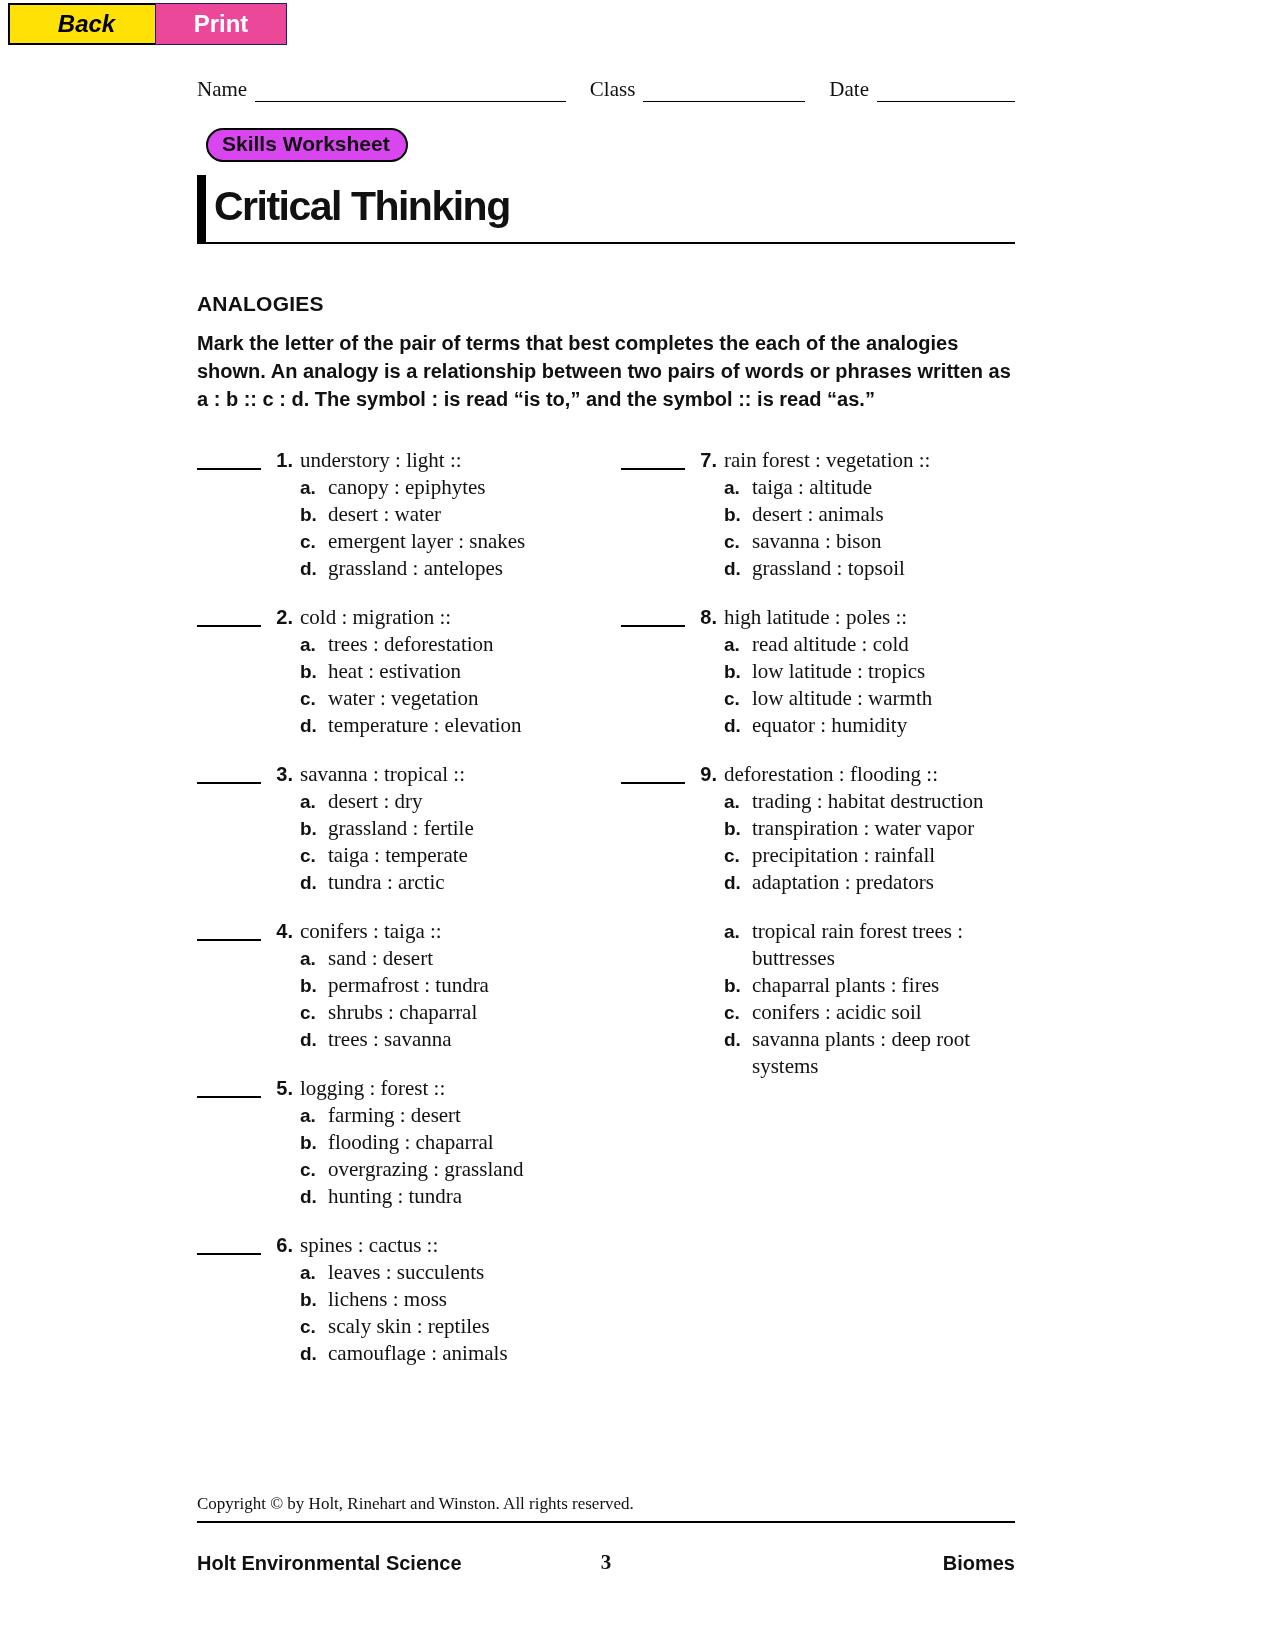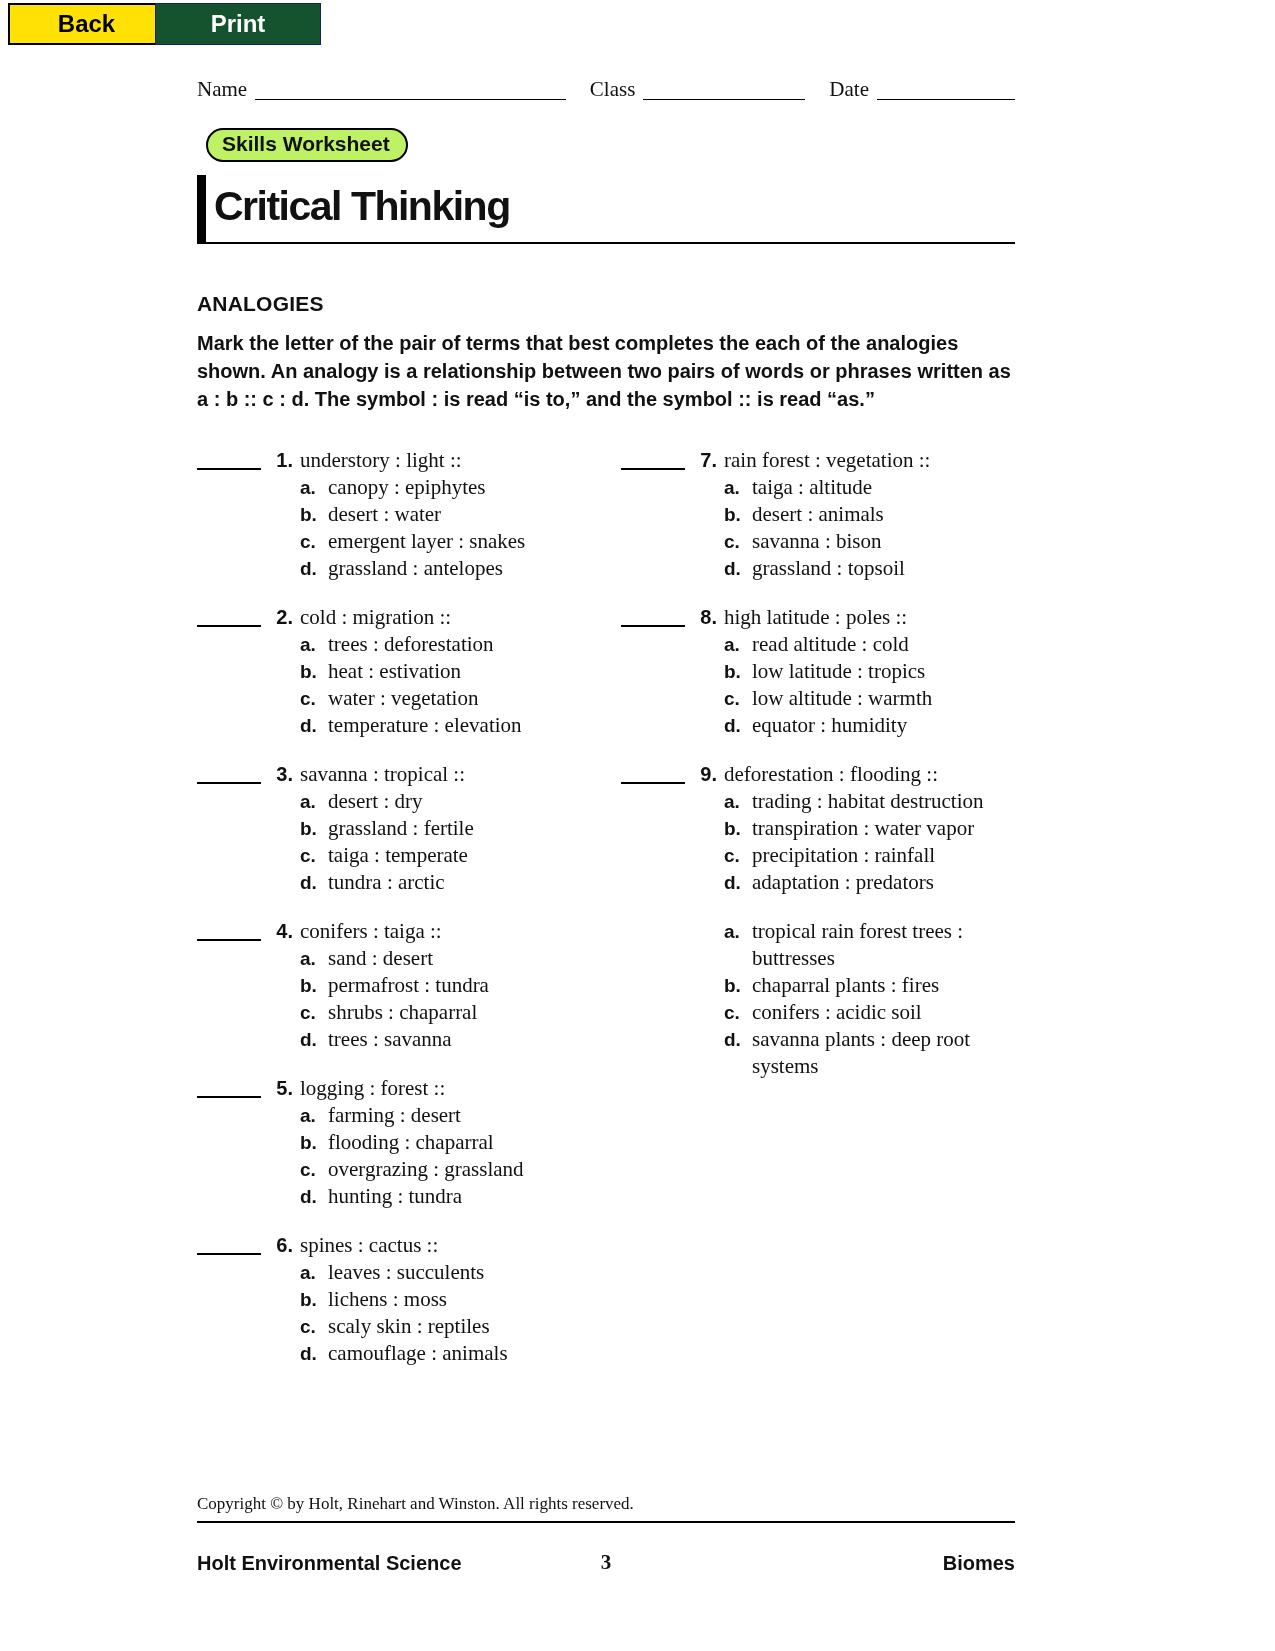--- a/index.html
+++ b/index.html
@@ -24,58 +24,59 @@
     align-items: center;
     justify-content: center;
     cursor: pointer;
   }
   .btn-back {
     left: 8px;
     width: 157px;
     background: #ffe105;
     border: 2px solid #000;
     color: #000;
+    font-style: italic;
   }
   .btn-print {
     left: 155px;
-    width: 166px;
-    background: #14532d;
+    width: 132px;
+    background: #ec4899;
     border: 1px solid #1a1d6e;
     color: #fff;
   }
 
   
   .content {
     position: absolute;
     left: 197px;
     top: 76px;
     width: 818px;
   }
 
   .id-row {
     display: flex;
-    align-items: center;
+    align-items: flex-end;
     font-size: 21px;
     height: 26px;
   }
   .id-row .lbl { flex: none; }
   .fill-line { border-bottom: 1.5px solid #000; height: 22px; }
   .line-name { flex: 1; margin: 0 24px 0 8px; }
   .line-class { width: 162px; flex: none; margin: 0 24px 0 8px; }
   .line-date { width: 138px; flex: none; margin-left: 8px; }
 
   .tag {
     display: inline-block;
     margin-top: 26px;
     margin-left: 9px;
     border: 2px solid #000;
     border-radius: 17px;
     padding: 2px 16px 4px 14px;
     font: bold 21px "Liberation Sans", sans-serif;
-    background: #bef264;
+    background: #d946ef;
     position: relative;
     z-index: 2;
   }
 
   .title-row {
     display: flex;
     align-items: center;
     border-bottom: 2px solid #000;
     margin-top: 13px;
   }

